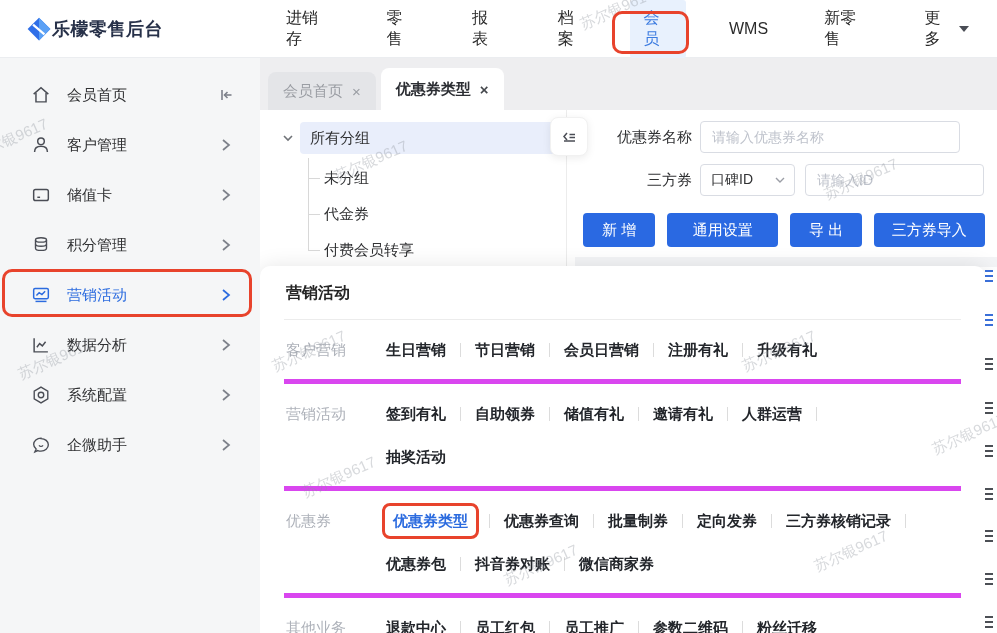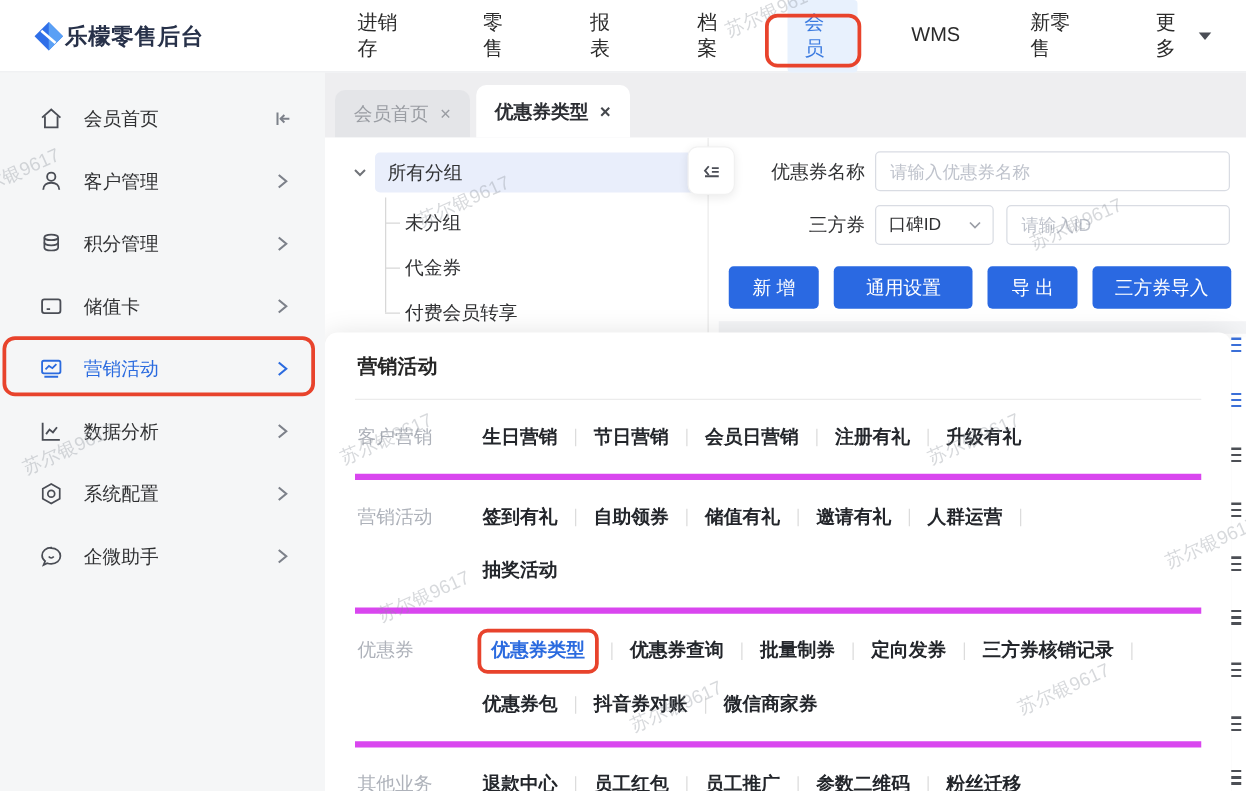--- a/index.html
+++ b/index.html
@@ -56,21 +56,21 @@
     display:flex;align-items:center;justify-content:center;color:#4a4d55;cursor:pointer;z-index:5;}
 
   
   .formarea{position:absolute;left:316px;top:0;right:12px;}
   .frow{display:flex;align-items:center;margin-top:11px;}
   .flabel{width:116px;text-align:right;font-size:15px;color:#303133;flex:none;}
   .inp{height:32px;border:1px solid #d9dce3;border-radius:4px;background:#fff;
     box-sizing:border-box;font-size:14px;color:#303133;padding:0 11px;outline:none;
     font-family:"Liberation Sans","DejaVu Sans",sans-serif;}
   .inp::placeholder{color:#bfc3cc;}
-  .inp.name{margin-left:8px;width:284px;}
+  .inp.name{margin-left:8px;width:260px;}
   .sel{margin-left:8px;width:95px;height:32px;border:1px solid #d9dce3;border-radius:4px;
     display:flex;align-items:center;justify-content:space-between;padding:0 8px 0 10px;
     box-sizing:border-box;font-size:14px;color:#303133;cursor:pointer;background:#fff;}
   .sel .sel-caret{width:12px;height:12px;color:#9b9ea6;display:flex;}
   .inp.id{margin-left:10px;width:179px;}
   .btnrow{display:flex;gap:12px;margin-top:17px;margin-left:7px;}
   .btn{height:34px;background:#2a69e2;color:#fff;border:none;border-radius:4px;font-size:15px;
     display:flex;align-items:center;justify-content:center;cursor:pointer;
     font-family:"Liberation Sans","DejaVu Sans",sans-serif;}
   .btn.w0{width:75px;}.btn.w1{width:116px;}.btn.w2{width:74px;}.btn.w3{width:116px;}
@@ -178,40 +178,40 @@
         <span class="s-label">客户管理</span>
         <span class="s-right">
           <svg viewBox="0 0 16 16" width="16" height="16">
             <polyline points="5,3 11,8 5,13" fill="none" stroke="currentColor" stroke-width="1.7"></polyline>
           </svg>
         </span>
       </div>
       <div class="side-item">
         <span class="s-icon">
           <svg viewBox="0 0 24 24" width="22" height="22">
+            <rect x="4" y="6" width="16" height="12" rx="2" fill="none" stroke="currentColor" stroke-width="1.6"></rect>
+            <path d="M8 14.5 h3" stroke="currentColor" stroke-width="1.6"></path>
+          </svg>
+        </span>
+        <span class="s-label">储值卡</span>
+        <span class="s-right">
+          <svg viewBox="0 0 16 16" width="16" height="16">
+            <polyline points="5,3 11,8 5,13" fill="none" stroke="currentColor" stroke-width="1.7"></polyline>
+          </svg>
+        </span>
+      </div>
+      <div class="side-item">
+        <span class="s-icon">
+          <svg viewBox="0 0 24 24" width="22" height="22">
             <ellipse cx="12" cy="6.5" rx="6" ry="2.4" fill="none" stroke="currentColor" stroke-width="1.5"></ellipse>
             <path d="M6 6.5v4.5c0 1.3 2.7 2.4 6 2.4s6-1.1 6-2.4V6.5" fill="none" stroke="currentColor" stroke-width="1.5"></path>
             <path d="M6 11v4.5c0 1.3 2.7 2.4 6 2.4s6-1.1 6-2.4V11" fill="none" stroke="currentColor" stroke-width="1.5"></path>
           </svg>
         </span>
         <span class="s-label">积分管理</span>
-        <span class="s-right">
-          <svg viewBox="0 0 16 16" width="16" height="16">
-            <polyline points="5,3 11,8 5,13" fill="none" stroke="currentColor" stroke-width="1.7"></polyline>
-          </svg>
-        </span>
-      </div>
-      <div class="side-item">
-        <span class="s-icon">
-          <svg viewBox="0 0 24 24" width="22" height="22">
-            <rect x="4" y="6" width="16" height="12" rx="2" fill="none" stroke="currentColor" stroke-width="1.6"></rect>
-            <path d="M8 14.5 h3" stroke="currentColor" stroke-width="1.6"></path>
-          </svg>
-        </span>
-        <span class="s-label">储值卡</span>
         <span class="s-right">
           <svg viewBox="0 0 16 16" width="16" height="16">
             <polyline points="5,3 11,8 5,13" fill="none" stroke="currentColor" stroke-width="1.7"></polyline>
           </svg>
         </span>
       </div>
       <div class="side-item active">
         <span class="s-icon">
           <svg viewBox="0 0 24 24" width="22" height="22">
             <rect x="4" y="5" width="16" height="11" rx="1.5" fill="none" stroke="currentColor" stroke-width="1.6"></rect>

